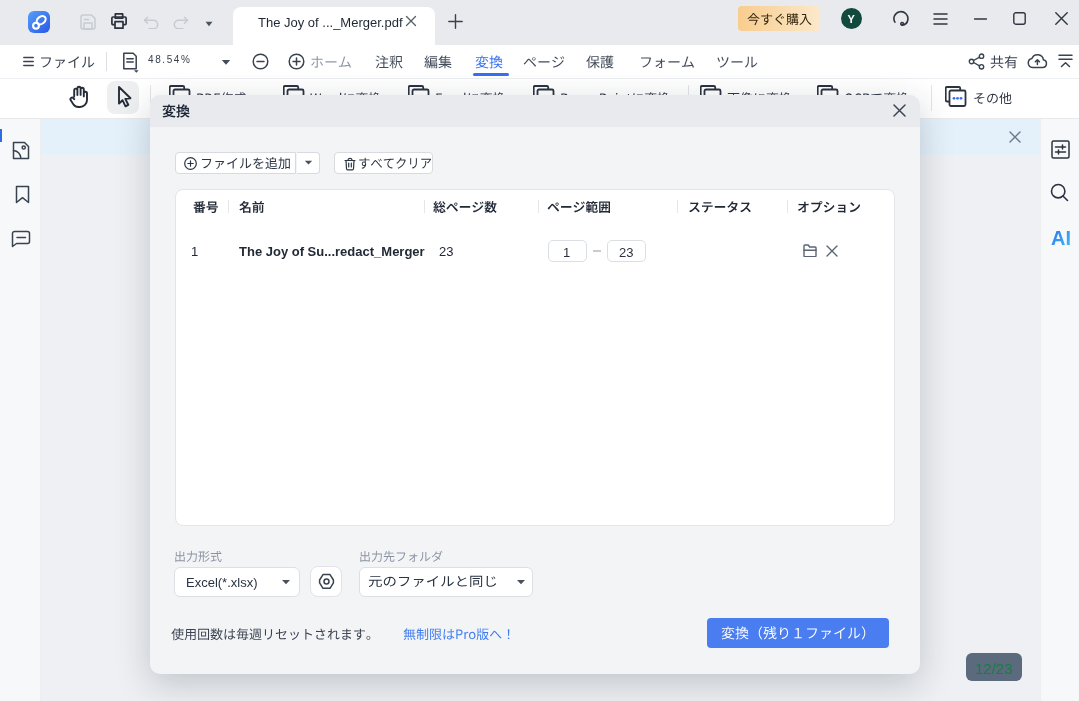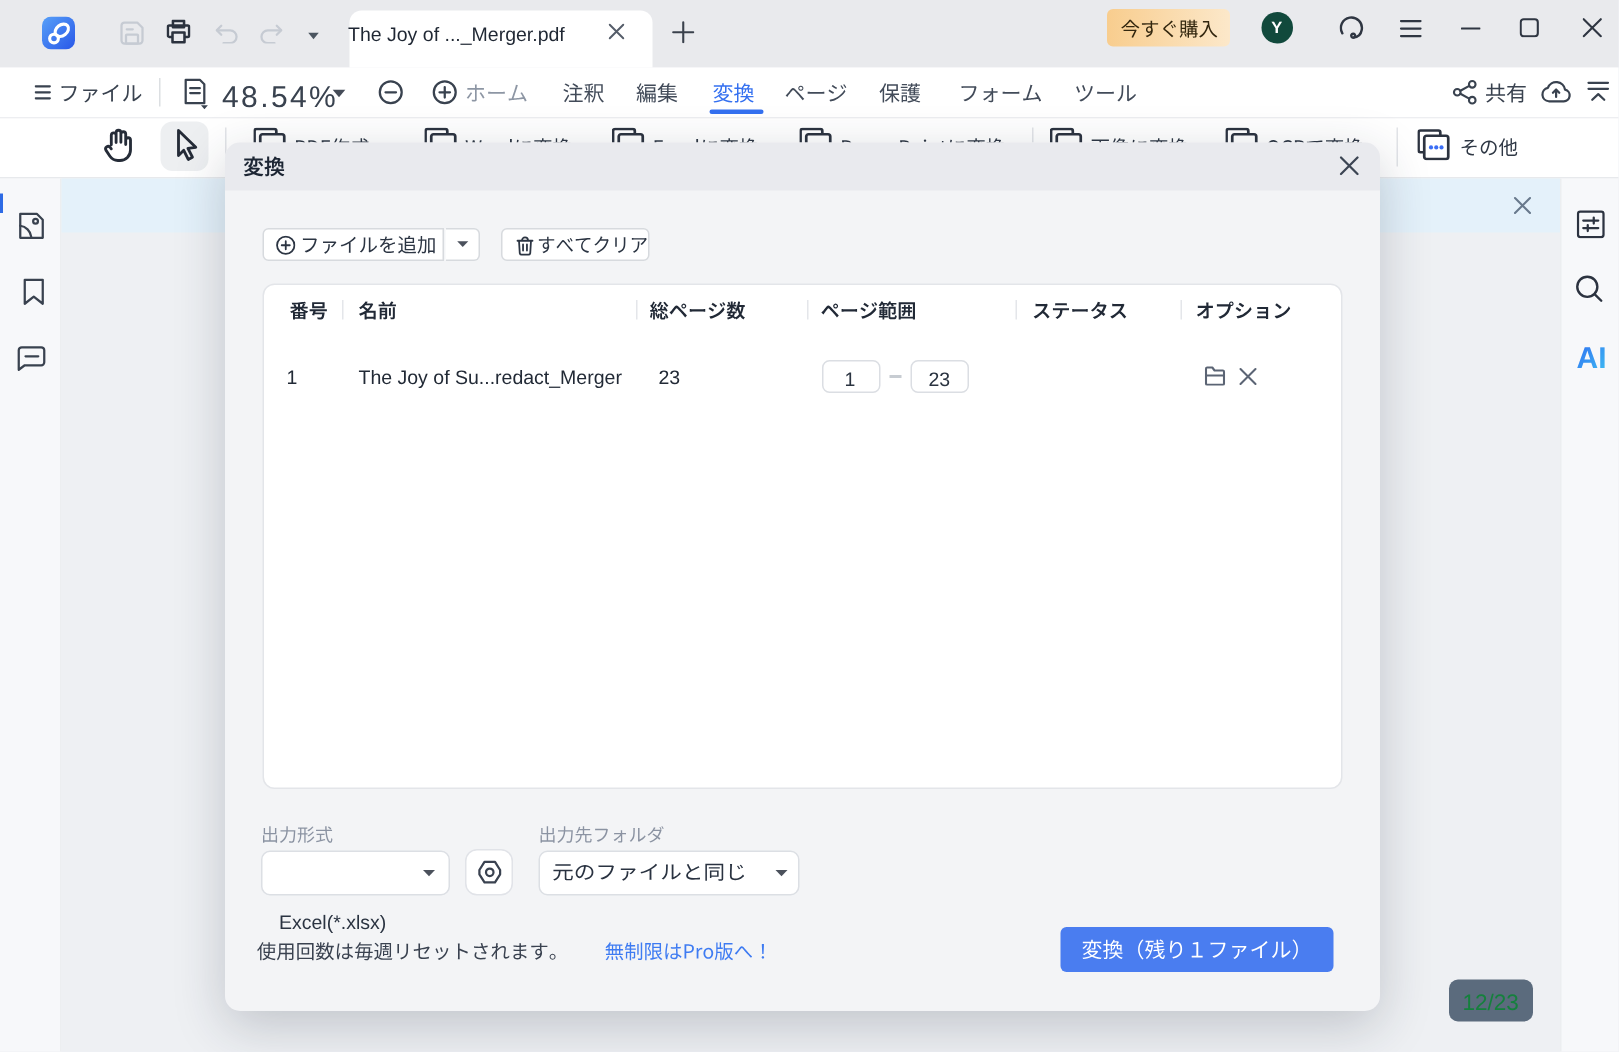--- a/index.html
+++ b/index.html
@@ -35,21 +35,21 @@
 <svg style="position:absolute;left:172px;top:15px" width="17" height="14" viewBox="0 0 17 14">
     <g stroke="#c6cbd3" stroke-width="1.5" stroke-linecap="round" stroke-linejoin="round" fill="none">
       <path d="M12.5 2.2 15.5 5.2 12.5 8.2"></path>
       <path d="M15.2 5.2 H6.6 a4.3 4.3 0 0 0 0 8.6 H11"></path>
     </g>
   </svg>
 <svg style="position:absolute;left:205px;top:21px" width="8" height="6" viewBox="0 0 8 6">
     <path d="M0.5 0.8 H7.5 L4 5.2 Z" fill="#4b5560"></path>
   </svg>
 <div style="position:absolute;left:233px;top:7px;width:202px;height:38px;background:#ffffff;border-radius:8px 8px 0 0;"></div>
-<div style="position:absolute;left:232px;top:15.5px;font-family:'Liberation Sans', sans-serif;font-size:13px;color:#1f2733;font-weight:400;letter-spacing:0;white-space:nowrap;line-height:1">The Joy of ..._Merger.pdf</div>
+<div style="position:absolute;left:258px;top:15.5px;font-family:'Liberation Sans', sans-serif;font-size:13px;color:#1f2733;font-weight:400;letter-spacing:0;white-space:nowrap;line-height:1">The Joy of ..._Merger.pdf</div>
 <svg style="position:absolute;left:405px;top:15px" width="12" height="12" viewBox="0 0 12 12">
     <g stroke="#555d69" stroke-width="1.3" stroke-linecap="round" stroke-linejoin="round" fill="none">
       <path d="M1.5 1.5 10.5 10.5 M10.5 1.5 1.5 10.5"></path>
     </g>
   </svg>
 <svg style="position:absolute;left:448px;top:14px" width="15" height="15" viewBox="0 0 15 15">
     <g stroke="#3a414c" stroke-width="1.4" stroke-linecap="round" stroke-linejoin="round" fill="none">
       <path d="M7.5 0.8 V14.2 M0.8 7.5 H14.2"></path>
     </g>
   </svg>
@@ -95,21 +95,21 @@
     </g>
   </svg>
 <div style="position:absolute;left:106px;top:52px;width:1px;height:19px;background:#dcdfe2;"></div>
 <svg style="position:absolute;left:121px;top:52px" width="19" height="21" viewBox="0 0 19 21">
     <g stroke="#39424f" stroke-width="1.5" stroke-linecap="round" stroke-linejoin="round" fill="none">
       <path d="M2.8 1.2 h9.4 l3 3 v12.6 h-12.4 Z"></path>
       <path d="M5.8 6.8 h6.4 M5.8 10 h6.4"></path>
     </g>
     <path d="M13 18.2 h4.6 l-2.3 2.6 Z" fill="#39424f"></path>
   </svg>
-<div style="position:absolute;left:148px;top:55px;font-family:'Liberation Sans', sans-serif;font-size:20px;color:#39424f;font-weight:400;letter-spacing:1.6px;white-space:nowrap;line-height:1">48.54%</div>
+<div style="position:absolute;left:148px;top:55px;font-family:'Liberation Sans', sans-serif;font-size:10px;color:#39424f;font-weight:400;letter-spacing:1.6px;white-space:nowrap;line-height:1">48.54%</div>
 <svg style="position:absolute;left:221px;top:59px" width="10" height="7" viewBox="0 0 10 7">
     <path d="M0.8 0.9 H9.2 L5 5.8 Z" fill="#454c58"></path>
   </svg>
 <svg style="position:absolute;left:252px;top:53px" width="17" height="17" viewBox="0 0 17 17">
     <g stroke="#39424f" stroke-width="1.5" stroke-linecap="round" stroke-linejoin="round" fill="none">
       <circle cx="8.5" cy="8.5" r="7.3"></circle>
       <path d="M5 8.5 h7"></path>
     </g>
   </svg>
 <svg style="position:absolute;left:288px;top:53px" width="17" height="17" viewBox="0 0 17 17">
@@ -398,21 +398,21 @@
     <g transform="scale(1.0000,-1)" fill="#212936">
       <path d="M677 796Q674 774 672 748Q671 723 672 700Q672 662 673 614Q674 566 675 510Q677 455 678 396Q679 337 680 277Q681 218 682 162Q683 106 683 56Q684 11 657 -14Q631 -39 577 -39Q534 -39 491 -37Q449 -36 407 -33L397 84Q432 78 469 75Q507 72 533 72Q552 72 560 82Q568 92 568 113Q568 148 568 194Q568 240 567 293Q567 347 566 402Q565 458 564 512Q563 566 562 614Q561 662 558 700Q557 731 554 755Q552 778 549 796ZM116 627Q138 625 167 623Q197 621 221 621Q235 621 271 621Q307 621 357 621Q407 621 463 621Q520 621 576 621Q632 621 680 621Q729 621 763 621Q796 621 807 621Q830 621 859 623Q888 626 905 628V509Q883 510 858 511Q832 511 812 511Q803 511 770 511Q736 511 687 511Q637 511 580 511Q523 511 465 511Q407 511 356 511Q305 511 270 511Q235 511 224 511Q198 511 170 511Q142 510 116 508ZM67 154Q146 191 217 238Q289 286 349 337Q409 388 454 439Q500 490 527 534L585 534L586 438Q557 393 510 342Q463 291 405 239Q347 188 281 142Q216 96 149 61Z M1804 729Q1804 704 1822 687Q1839 669 1864 669Q1889 669 1907 687Q1925 704 1925 729Q1925 754 1907 772Q1889 789 1864 789Q1839 789 1822 772Q1804 754 1804 729ZM1747 729Q1747 761 1763 788Q1779 815 1805 831Q1832 847 1864 847Q1897 847 1923 831Q1950 815 1966 788Q1982 761 1982 729Q1982 697 1966 670Q1950 644 1923 628Q1897 612 1864 612Q1832 612 1805 628Q1779 644 1763 670Q1747 697 1747 729ZM1858 653Q1852 640 1847 623Q1842 606 1838 590Q1830 552 1817 506Q1804 460 1786 410Q1768 361 1743 313Q1719 265 1688 224Q1643 165 1584 113Q1526 62 1452 20Q1379 -21 1289 -50L1191 57Q1290 81 1363 117Q1435 152 1488 197Q1542 242 1583 293Q1617 336 1641 388Q1666 440 1682 492Q1698 544 1704 588Q1689 588 1653 588Q1617 588 1569 588Q1521 588 1468 588Q1416 588 1367 588Q1318 588 1280 588Q1243 588 1225 588Q1192 588 1162 587Q1131 586 1112 584V711Q1127 709 1147 707Q1167 705 1188 704Q1210 703 1226 703Q1240 703 1270 703Q1301 703 1340 703Q1380 703 1425 703Q1469 703 1513 703Q1556 703 1595 703Q1633 703 1661 703Q1688 703 1699 703Q1713 703 1733 704Q1752 705 1770 710Z M2306 785Q2330 772 2361 753Q2392 734 2424 713Q2456 693 2485 674Q2513 656 2531 643L2465 544Q2445 558 2417 577Q2388 596 2357 616Q2326 636 2296 655Q2266 673 2242 687ZM2131 74Q2187 84 2245 99Q2303 114 2360 136Q2417 158 2470 187Q2554 235 2627 295Q2700 354 2758 422Q2817 489 2856 560L2925 439Q2857 336 2755 243Q2653 151 2531 80Q2480 51 2420 26Q2360 1 2301 -17Q2243 -35 2198 -44ZM2153 558Q2178 545 2209 526Q2240 508 2272 488Q2304 468 2333 450Q2361 432 2379 419L2314 318Q2293 333 2265 352Q2237 370 2206 391Q2174 411 2144 429Q2113 447 2089 459Z M3216 560Q3228 559 3249 558Q3271 557 3294 557Q3317 556 3333 556Q3356 556 3393 556Q3431 556 3476 556Q3521 556 3566 556Q3611 556 3650 556Q3689 556 3714 556Q3732 556 3753 557Q3775 557 3786 558Q3785 548 3785 530Q3785 511 3785 495Q3785 485 3785 450Q3785 416 3785 366Q3785 316 3785 261Q3785 205 3785 151Q3785 98 3785 56Q3785 15 3785 -5Q3785 -17 3786 -37Q3786 -57 3787 -69H3674Q3675 -58 3675 -37Q3675 -16 3675 0Q3675 25 3675 66Q3675 107 3675 156Q3675 205 3675 254Q3675 303 3675 346Q3675 388 3675 418Q3675 447 3675 455Q3666 455 3642 455Q3618 455 3586 455Q3554 455 3518 455Q3482 455 3446 455Q3411 455 3381 455Q3352 455 3333 455Q3317 455 3293 455Q3270 454 3248 453Q3227 452 3216 452ZM3240 325Q3259 324 3288 323Q3317 322 3344 322Q3356 322 3387 322Q3418 322 3460 322Q3501 322 3545 322Q3588 322 3627 322Q3667 322 3694 322Q3721 322 3728 322V220Q3721 220 3694 220Q3667 220 3627 220Q3588 220 3545 220Q3501 220 3460 220Q3418 220 3388 220Q3357 220 3344 220Q3317 220 3287 220Q3258 219 3240 218ZM3205 79Q3217 78 3240 76Q3263 75 3290 75Q3305 75 3340 75Q3375 75 3420 75Q3466 75 3515 75Q3565 75 3609 75Q3654 75 3686 75Q3718 75 3729 75V-30Q3716 -30 3683 -30Q3650 -30 3605 -30Q3560 -30 3512 -30Q3463 -30 3418 -30Q3373 -30 3339 -30Q3305 -30 3290 -30Q3268 -30 3243 -31Q3217 -32 3205 -32Z M4237 753Q4263 735 4298 708Q4333 682 4370 652Q4407 622 4440 593Q4473 565 4494 542L4403 450Q4384 470 4353 499Q4323 528 4287 558Q4251 589 4216 617Q4181 645 4153 663ZM4123 85Q4204 97 4274 118Q4344 139 4403 165Q4463 192 4511 220Q4594 270 4663 335Q4732 399 4784 469Q4836 538 4867 603L4936 479Q4899 412 4845 346Q4791 280 4723 221Q4655 161 4576 112Q4525 82 4466 53Q4407 25 4340 3Q4273 -20 4198 -32Z"></path>
     </g>
   </svg>
 <div style="position:absolute;left:228px;top:200px;width:1px;height:13px;background:#e4e6ea;"></div>
 <div style="position:absolute;left:424px;top:200px;width:1px;height:13px;background:#e4e6ea;"></div>
 <div style="position:absolute;left:538px;top:200px;width:1px;height:13px;background:#e4e6ea;"></div>
 <div style="position:absolute;left:677px;top:200px;width:1px;height:13px;background:#e4e6ea;"></div>
 <div style="position:absolute;left:787px;top:200px;width:1px;height:13px;background:#e4e6ea;"></div>
 <div style="position:absolute;left:191px;top:245px;font-family:'Liberation Sans', sans-serif;font-size:13px;color:#222a36;font-weight:400;letter-spacing:0;white-space:nowrap;line-height:1">1</div>
-<div style="position:absolute;left:239px;top:245px;font-family:'Liberation Sans', sans-serif;font-size:13px;color:#222a36;font-weight:400;letter-spacing:0;white-space:nowrap;line-height:1">The Joy of Su...redact_Merger</div>
+<div style="position:absolute;left:239px;top:245px;font-family:'Liberation Sans', sans-serif;font-size:13px;color:#222a36;font-weight:700;letter-spacing:0;white-space:nowrap;line-height:1">The Joy of Su...redact_Merger</div>
 <div style="position:absolute;left:439px;top:245px;font-family:'Liberation Sans', sans-serif;font-size:13px;color:#222a36;font-weight:400;letter-spacing:0;white-space:nowrap;line-height:1">23</div>
 <div style="position:absolute;left:548px;top:240px;width:39px;height:22px;background:#fff;border:1px solid #dbdee3;border-radius:5px;"></div>
 <div style="position:absolute;left:563px;top:246px;font-family:'Liberation Sans', sans-serif;font-size:13px;color:#2a3340;font-weight:400;letter-spacing:0;white-space:nowrap;line-height:1">1</div>
 <div style="position:absolute;left:607px;top:240px;width:39px;height:22px;background:#fff;border:1px solid #dbdee3;border-radius:5px;"></div>
 <div style="position:absolute;left:619px;top:246px;font-family:'Liberation Sans', sans-serif;font-size:13px;color:#2a3340;font-weight:400;letter-spacing:0;white-space:nowrap;line-height:1">23</div>
 <div style="position:absolute;left:593px;top:250px;width:8px;height:1.5px;background:#c7ccd2;"></div>
 <svg style="position:absolute;left:803px;top:244px" width="14" height="13" viewBox="0 0 14 13">
     <g stroke="#5b6474" stroke-width="1.4" stroke-linecap="round" stroke-linejoin="round" fill="none">
       <path d="M1 11.8 V1.8 a0.8 0.8 0 0 1 0.8-0.8 h3.4 l1.5 2 h5.5 a0.8 0.8 0 0 1 0.8 0.8 v8 a0.8 0.8 0 0 1-0.8 0.8 h-10.4 a0.8 0.8 0 0 1-0.8-0.8 Z"></path>
       <path d="M1 6.3 H13"></path>
@@ -427,21 +427,21 @@
     <g transform="scale(1.0000,-1)" fill="#8b93a2">
       <path d="M150 57H856V-17H150ZM456 835H534V14H456ZM113 335H188V-80H113ZM816 335H893V-78H816ZM151 745H226V472H775V745H853V400H151Z M1083 622H1859V545H1083ZM1830 622H1907Q1907 622 1907 614Q1907 606 1906 597Q1906 588 1905 582Q1897 427 1888 318Q1880 209 1870 138Q1859 68 1847 28Q1834 -13 1817 -31Q1799 -53 1780 -61Q1760 -69 1731 -72Q1706 -74 1661 -73Q1617 -72 1571 -70Q1570 -53 1563 -31Q1557 -9 1545 7Q1597 3 1640 2Q1684 0 1703 0Q1719 0 1730 3Q1740 6 1749 16Q1763 29 1775 68Q1786 106 1796 175Q1805 245 1814 351Q1822 457 1830 606ZM1410 838H1488V665Q1488 596 1482 520Q1476 443 1456 364Q1436 284 1395 205Q1354 126 1285 53Q1216 -21 1111 -84Q1105 -74 1095 -63Q1085 -52 1074 -42Q1063 -31 1053 -25Q1153 35 1218 103Q1284 171 1322 243Q1361 316 1380 389Q1398 462 1404 532Q1410 602 1410 665Z M2058 778H2573V708H2058ZM2041 449H2586V379H2041ZM2404 760H2478V-79H2404ZM2172 760H2243V439Q2243 345 2234 252Q2224 160 2192 74Q2161 -12 2093 -86Q2088 -78 2078 -68Q2067 -59 2057 -50Q2046 -41 2037 -36Q2098 32 2127 110Q2155 188 2164 271Q2172 355 2172 439ZM2846 824 2917 795Q2880 749 2832 705Q2784 661 2732 623Q2679 585 2628 557Q2619 570 2604 585Q2588 600 2574 610Q2622 635 2673 669Q2724 703 2770 743Q2815 784 2846 824ZM2875 548 2943 520Q2905 471 2854 424Q2803 377 2748 336Q2692 295 2638 266Q2629 278 2614 293Q2599 308 2584 319Q2636 345 2690 382Q2744 419 2793 462Q2842 505 2875 548ZM2898 278 2968 250Q2926 181 2866 119Q2806 58 2735 7Q2663 -43 2586 -79Q2577 -65 2562 -48Q2547 -31 2532 -19Q2607 12 2676 57Q2746 103 2803 159Q2861 215 2898 278Z M3709 791 3760 833Q3785 816 3813 794Q3841 773 3866 751Q3890 730 3905 712L3853 665Q3838 683 3814 705Q3791 728 3763 750Q3736 773 3709 791ZM3055 653H3947V580H3055ZM3090 431H3532V358H3090ZM3270 392H3345V35H3270ZM3059 24Q3119 36 3201 52Q3282 69 3375 88Q3467 108 3559 128L3565 60Q3480 40 3393 20Q3307 0 3227 -18Q3147 -36 3083 -50ZM3565 836H3645Q3644 697 3654 571Q3663 445 3682 340Q3700 235 3727 158Q3753 81 3785 39Q3818 -4 3855 -4Q3876 -4 3886 41Q3896 86 3901 186Q3913 174 3932 162Q3951 150 3967 144Q3961 57 3948 8Q3935 -41 3911 -61Q3888 -82 3849 -82Q3799 -82 3759 -48Q3718 -14 3687 48Q3656 111 3633 196Q3610 280 3596 383Q3581 485 3573 600Q3566 715 3565 836Z"></path>
     </g>
   </svg>
 <svg style="position:absolute;left:359.0px;top:546.6px" width="84.0" height="17.4" viewBox="0 -1160 7000 1448">
     <g transform="scale(1.0000,-1)" fill="#8b93a2">
       <path d="M150 57H856V-17H150ZM456 835H534V14H456ZM113 335H188V-80H113ZM816 335H893V-78H816ZM151 745H226V472H775V745H853V400H151Z M1083 622H1859V545H1083ZM1830 622H1907Q1907 622 1907 614Q1907 606 1906 597Q1906 588 1905 582Q1897 427 1888 318Q1880 209 1870 138Q1859 68 1847 28Q1834 -13 1817 -31Q1799 -53 1780 -61Q1760 -69 1731 -72Q1706 -74 1661 -73Q1617 -72 1571 -70Q1570 -53 1563 -31Q1557 -9 1545 7Q1597 3 1640 2Q1684 0 1703 0Q1719 0 1730 3Q1740 6 1749 16Q1763 29 1775 68Q1786 106 1796 175Q1805 245 1814 351Q1822 457 1830 606ZM1410 838H1488V665Q1488 596 1482 520Q1476 443 1456 364Q1436 284 1395 205Q1354 126 1285 53Q1216 -21 1111 -84Q1105 -74 1095 -63Q1085 -52 1074 -42Q1063 -31 1053 -25Q1153 35 1218 103Q1284 171 1322 243Q1361 316 1380 389Q1398 462 1404 532Q1410 602 1410 665Z M2591 357H2666V43Q2666 21 2674 14Q2683 8 2711 8Q2718 8 2735 8Q2752 8 2773 8Q2793 8 2812 8Q2830 8 2838 8Q2857 8 2866 18Q2876 29 2879 61Q2883 93 2885 158Q2893 152 2905 146Q2918 139 2931 135Q2944 130 2954 127Q2950 51 2940 10Q2929 -32 2907 -48Q2884 -64 2844 -64Q2837 -64 2817 -64Q2797 -64 2773 -64Q2749 -64 2730 -64Q2710 -64 2703 -64Q2658 -64 2634 -55Q2610 -45 2601 -22Q2591 2 2591 43ZM2061 410H2940V337H2061ZM2226 684H2868V612H2226ZM2324 354H2402Q2395 278 2379 211Q2362 144 2329 88Q2296 33 2240 -11Q2183 -55 2095 -85Q2091 -75 2083 -64Q2074 -52 2065 -41Q2056 -29 2047 -22Q2129 4 2181 41Q2233 78 2262 127Q2291 175 2304 232Q2318 289 2324 354ZM2246 817 2322 801Q2306 744 2284 682Q2261 620 2232 562Q2202 503 2167 459Q2159 465 2147 472Q2135 478 2124 484Q2112 491 2102 494Q2137 537 2164 592Q2192 648 2213 706Q2234 765 2246 817ZM2462 840H2538V386H2462Z M3861 665Q3856 654 3853 642Q3849 630 3846 615Q3838 575 3825 528Q3812 480 3793 429Q3775 379 3751 332Q3726 284 3697 246Q3651 188 3595 138Q3539 87 3467 47Q3395 7 3303 -22L3235 53Q3333 78 3404 114Q3476 149 3530 195Q3584 241 3625 294Q3661 339 3688 397Q3714 455 3732 513Q3749 572 3756 620Q3742 620 3703 620Q3664 620 3611 620Q3558 620 3500 620Q3443 620 3390 620Q3337 620 3298 620Q3259 620 3245 620Q3215 620 3190 619Q3165 618 3145 617V705Q3159 704 3176 702Q3193 700 3211 700Q3229 699 3245 699Q3257 699 3288 699Q3319 699 3361 699Q3404 699 3452 699Q3501 699 3548 699Q3596 699 3638 699Q3679 699 3708 699Q3737 699 3747 699Q3758 699 3772 700Q3786 700 3800 704Z M4651 612Q4649 596 4648 579Q4647 561 4647 544Q4648 522 4649 484Q4649 446 4650 398Q4651 349 4652 296Q4653 243 4653 191Q4654 138 4655 91Q4656 43 4656 7Q4657 -25 4635 -43Q4614 -62 4581 -62Q4562 -62 4535 -61Q4508 -60 4482 -59Q4456 -57 4436 -56L4432 17Q4462 13 4497 10Q4532 8 4554 8Q4568 8 4574 16Q4581 24 4581 37Q4581 67 4581 109Q4580 152 4580 202Q4579 251 4578 302Q4577 353 4577 400Q4576 447 4575 484Q4574 522 4573 544Q4573 558 4571 577Q4569 595 4566 612ZM4201 467Q4218 465 4238 464Q4257 463 4275 463Q4284 463 4314 463Q4345 463 4389 463Q4433 463 4483 463Q4534 463 4585 463Q4636 463 4680 463Q4723 463 4754 463Q4784 463 4793 463Q4808 463 4829 464Q4849 466 4860 467V388Q4847 389 4828 390Q4810 391 4795 391Q4787 391 4757 391Q4727 391 4683 391Q4638 391 4587 391Q4536 391 4484 391Q4433 391 4388 391Q4344 391 4314 391Q4284 391 4277 391Q4257 391 4238 390Q4219 389 4201 387ZM4174 85Q4234 114 4293 154Q4353 194 4405 239Q4457 284 4496 329Q4536 374 4558 413L4598 413L4600 352Q4580 316 4541 271Q4503 227 4452 182Q4401 136 4344 95Q4287 53 4230 23Z M5524 21Q5527 33 5529 48Q5530 62 5530 77Q5530 87 5530 121Q5530 155 5530 205Q5530 254 5530 312Q5530 370 5530 429Q5530 487 5530 538Q5530 589 5530 626Q5530 663 5530 676Q5530 705 5528 725Q5526 744 5525 750H5617Q5617 744 5615 724Q5613 704 5613 676Q5613 662 5613 626Q5613 591 5613 540Q5613 490 5613 432Q5613 375 5613 319Q5613 263 5613 216Q5613 168 5613 137Q5613 106 5613 99Q5660 121 5713 157Q5766 193 5816 241Q5867 289 5905 345L5952 277Q5909 219 5852 166Q5794 113 5732 71Q5670 29 5611 0Q5599 -7 5591 -13Q5582 -19 5577 -23ZM5066 26Q5129 71 5173 135Q5217 199 5240 272Q5251 306 5257 357Q5263 408 5266 466Q5269 523 5269 577Q5270 632 5270 674Q5270 696 5268 714Q5266 731 5263 747H5355Q5354 741 5353 730Q5352 718 5351 704Q5350 690 5350 675Q5350 633 5349 576Q5348 520 5345 458Q5341 397 5335 342Q5330 287 5319 250Q5297 170 5251 99Q5204 28 5141 -25Z M6765 806Q6778 789 6793 764Q6808 740 6822 715Q6836 690 6847 669L6793 645Q6778 675 6755 715Q6732 755 6712 783ZM6875 846Q6888 828 6904 803Q6919 778 6934 754Q6949 729 6959 710L6905 686Q6889 719 6866 757Q6843 796 6822 824ZM6383 435Q6432 407 6484 373Q6537 339 6590 302Q6643 265 6690 230Q6738 195 6775 165L6716 96Q6682 127 6635 164Q6588 202 6534 240Q6481 279 6428 314Q6375 350 6329 379ZM6841 617Q6834 607 6828 591Q6822 576 6818 564Q6803 513 6777 454Q6752 395 6716 335Q6681 275 6637 221Q6569 137 6468 61Q6368 -15 6226 -68L6154 -5Q6248 23 6324 66Q6400 109 6461 160Q6522 211 6567 264Q6606 311 6639 366Q6671 420 6695 475Q6719 530 6730 576H6359L6392 648H6709Q6729 648 6746 650Q6763 653 6775 657ZM6504 762Q6491 742 6479 720Q6467 697 6459 683Q6429 629 6382 563Q6335 497 6271 432Q6207 367 6127 312L6060 363Q6146 417 6209 481Q6273 544 6315 605Q6358 666 6381 712Q6389 725 6399 748Q6409 771 6413 791Z"></path>
     </g>
   </svg>
 <div style="position:absolute;left:174px;top:567px;width:126px;height:30px;background:#fff;border:1px solid #dcdfe4;border-radius:6px;"></div>
-<div style="position:absolute;left:186px;top:608px;font-family:'Liberation Sans', sans-serif;font-size:13px;color:#2a3341;font-weight:400;letter-spacing:0;white-space:nowrap;line-height:1">Excel(*.xlsx)</div>
+<div style="position:absolute;left:186px;top:576px;font-family:'Liberation Sans', sans-serif;font-size:13px;color:#2a3341;font-weight:400;letter-spacing:0;white-space:nowrap;line-height:1">Excel(*.xlsx)</div>
 <svg style="position:absolute;left:281px;top:579px" width="10" height="7" viewBox="0 0 10 7">
     <path d="M1 1 L5 5.2 L9 1" fill="#4b515c"></path>
   </svg>
 <div style="position:absolute;left:310px;top:566px;width:32px;height:31px;background:#fff;border:1px solid #e1e3e8;border-radius:8px;"></div>
 <svg style="position:absolute;left:318px;top:573px" width="17" height="17" viewBox="0 0 17 17">
     <g stroke="#3a4250" stroke-width="1.5" stroke-linecap="round" stroke-linejoin="round" fill="none">
       <path d="M5 1.6 h7 l3.4 5.4 v2.9 l-3.4 5.4 h-7 l-3.4-5.4 v-2.9 Z" transform="rotate(0 8.5 8.5)"></path>
       <circle cx="8.5" cy="8.5" r="2.5"></circle>
     </g>
   </svg>

